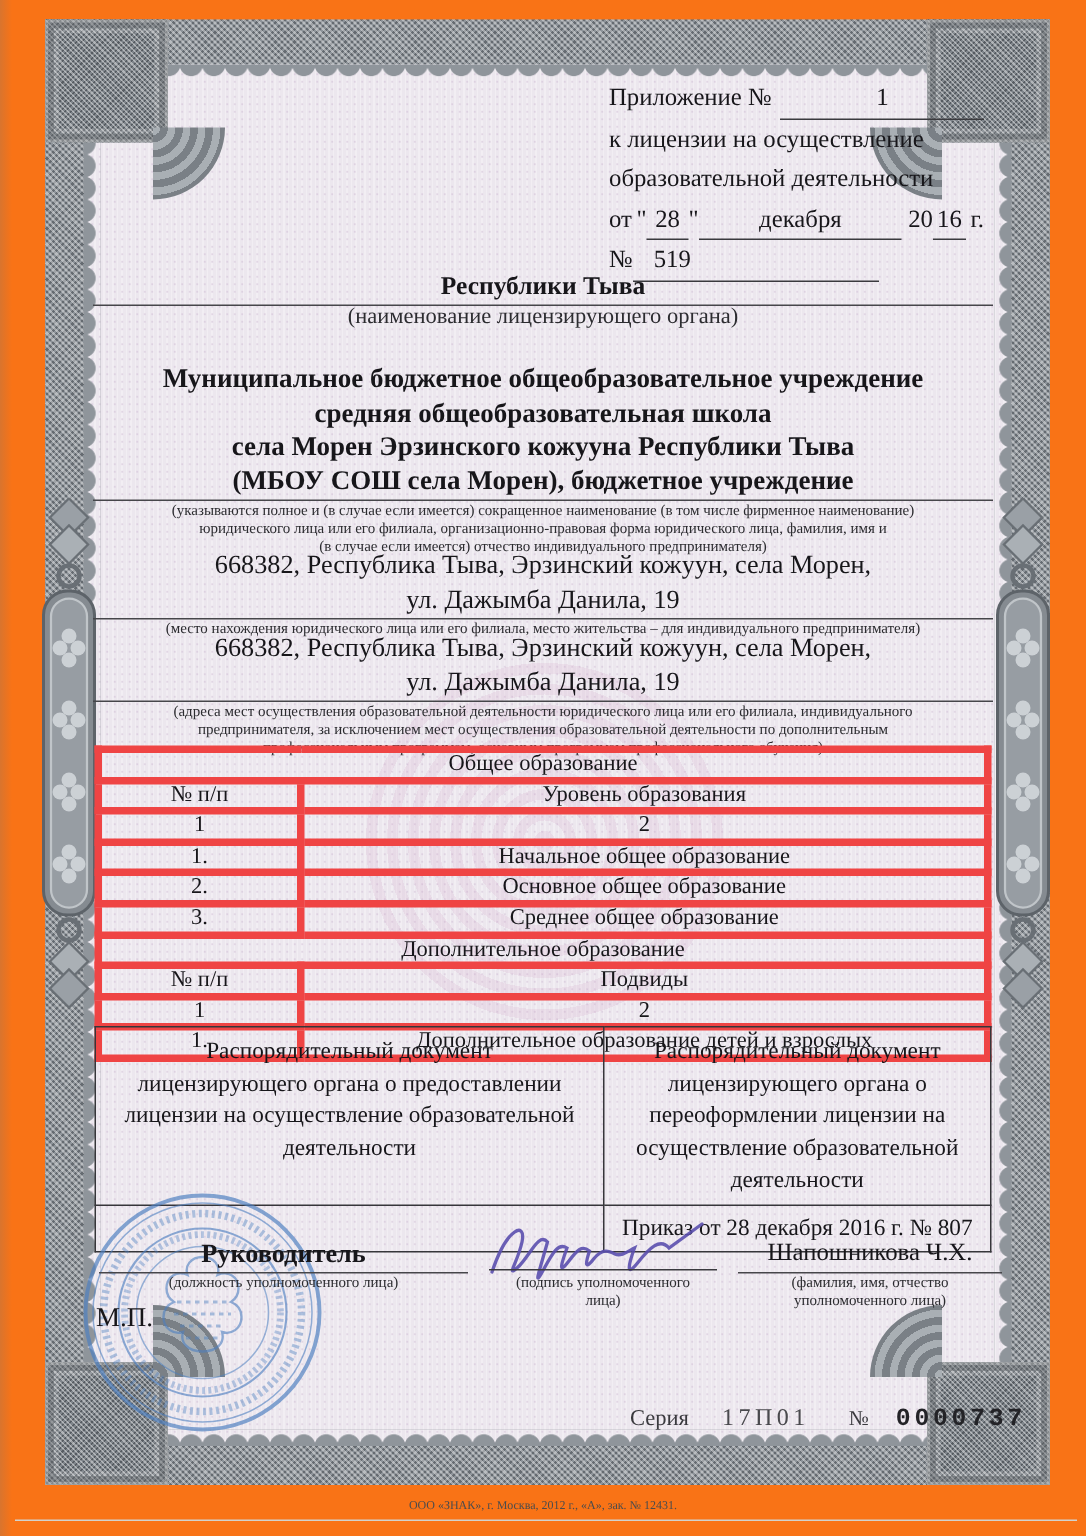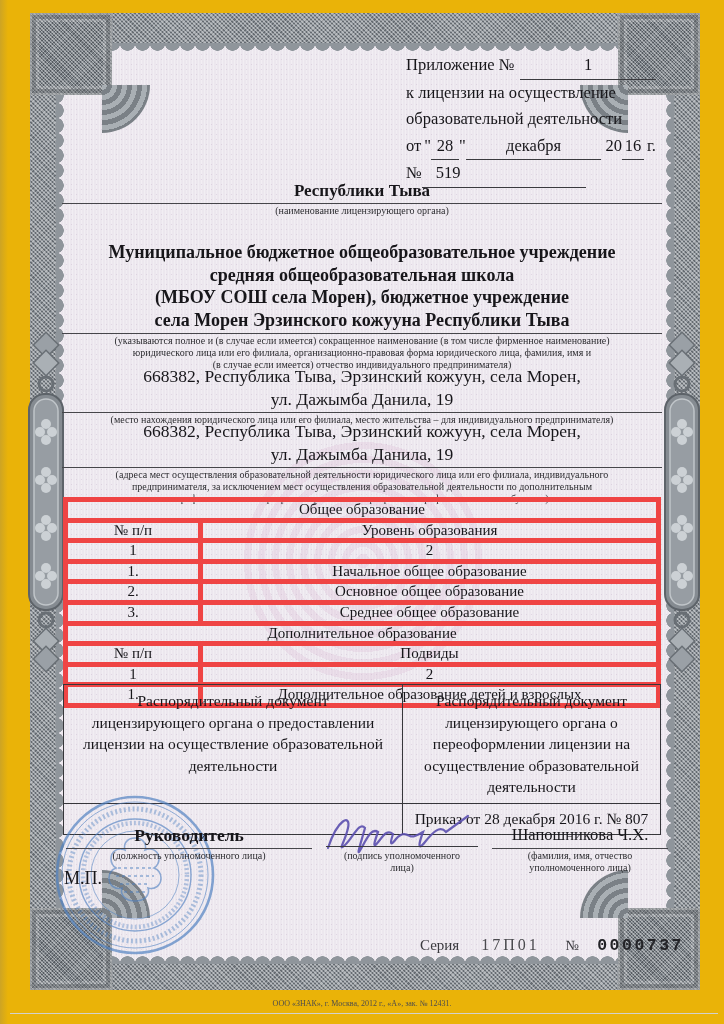--- a/index.html
+++ b/index.html
@@ -1,16 +1,16 @@
 <!DOCTYPE html>
 <html><head>
 <meta charset="utf-8">
 <style>
   html,body{margin:0;padding:0;background:#e9e9e6;}
-  .page{position:relative;width:724px;height:1024px;background:#eab308;overflow:hidden;
+  .page{position:relative;width:724px;height:1024px;background:#f97316;overflow:hidden;
         font-family:"Liberation Serif","DejaVu Serif",serif;color:#17161a;}
   .page::before{content:"";position:absolute;left:0;top:0;bottom:0;width:8px;
         background:linear-gradient(90deg,rgba(120,120,118,.25),rgba(120,120,118,0));}
   
   .frame{position:absolute;left:30px;top:13px;width:670px;height:977px;}
   .paper{position:absolute;inset:24px;background-color:#ece7ee;
         background-image:radial-gradient(rgba(198,175,203,.38) .7px,transparent .9px),
           repeating-linear-gradient(90deg,rgba(255,255,255,.30) 0 1px,transparent 1px 3px);
         background-size:5px 5px,auto;}
   .band{position:absolute;background-color:#8e949a;
@@ -203,28 +203,28 @@
     </div>
     <div class="row">
       <span>№</span>
       <span class="uline" style="width:150px;padding-left:14px;">519</span>
     </div>
   </div>
 
   <div class="authority">
     <div class="big">Республики Тыва</div>
     <div class="hrule"></div>
-    <div class="caption" style="font-size:10px;margin-top:1px;">(наименование лицензирующего органа)</div>
+    <div class="caption" style="font-size:15px;margin-top:1px;">(наименование лицензирующего органа)</div>
   </div>
 
   <div class="org">
     <div class="big">Муниципальное бюджетное общеобразовательное учреждение</div>
     <div class="big">средняя общеобразовательная школа</div>
+    <div class="big">села Морен Эрзинского кожууна Республики Тыва</div>
     <div class="big">(МБОУ СОШ села Морен), бюджетное учреждение</div>
-    <div class="big">села Морен Эрзинского кожууна Республики Тыва</div>
     <div class="hrule"></div>
     <div class="caption" style="margin-top:1px;">(указываются полное и (в случае если имеется) сокращенное наименование (в том числе фирменное наименование)</div>
     <div class="caption">юридического лица или его филиала, организационно-правовая форма юридического лица, фамилия, имя и</div>
     <div class="caption">(в случае если имеется) отчество индивидуального предпринимателя)</div>
   </div>
 
   <div class="addr addr1">
     <div class="line">668382, Республика Тыва, Эрзинский кожуун, села Морен,</div>
     <div class="line">ул. Дажымба Данила, 19</div>
     <div class="hrule"></div>

